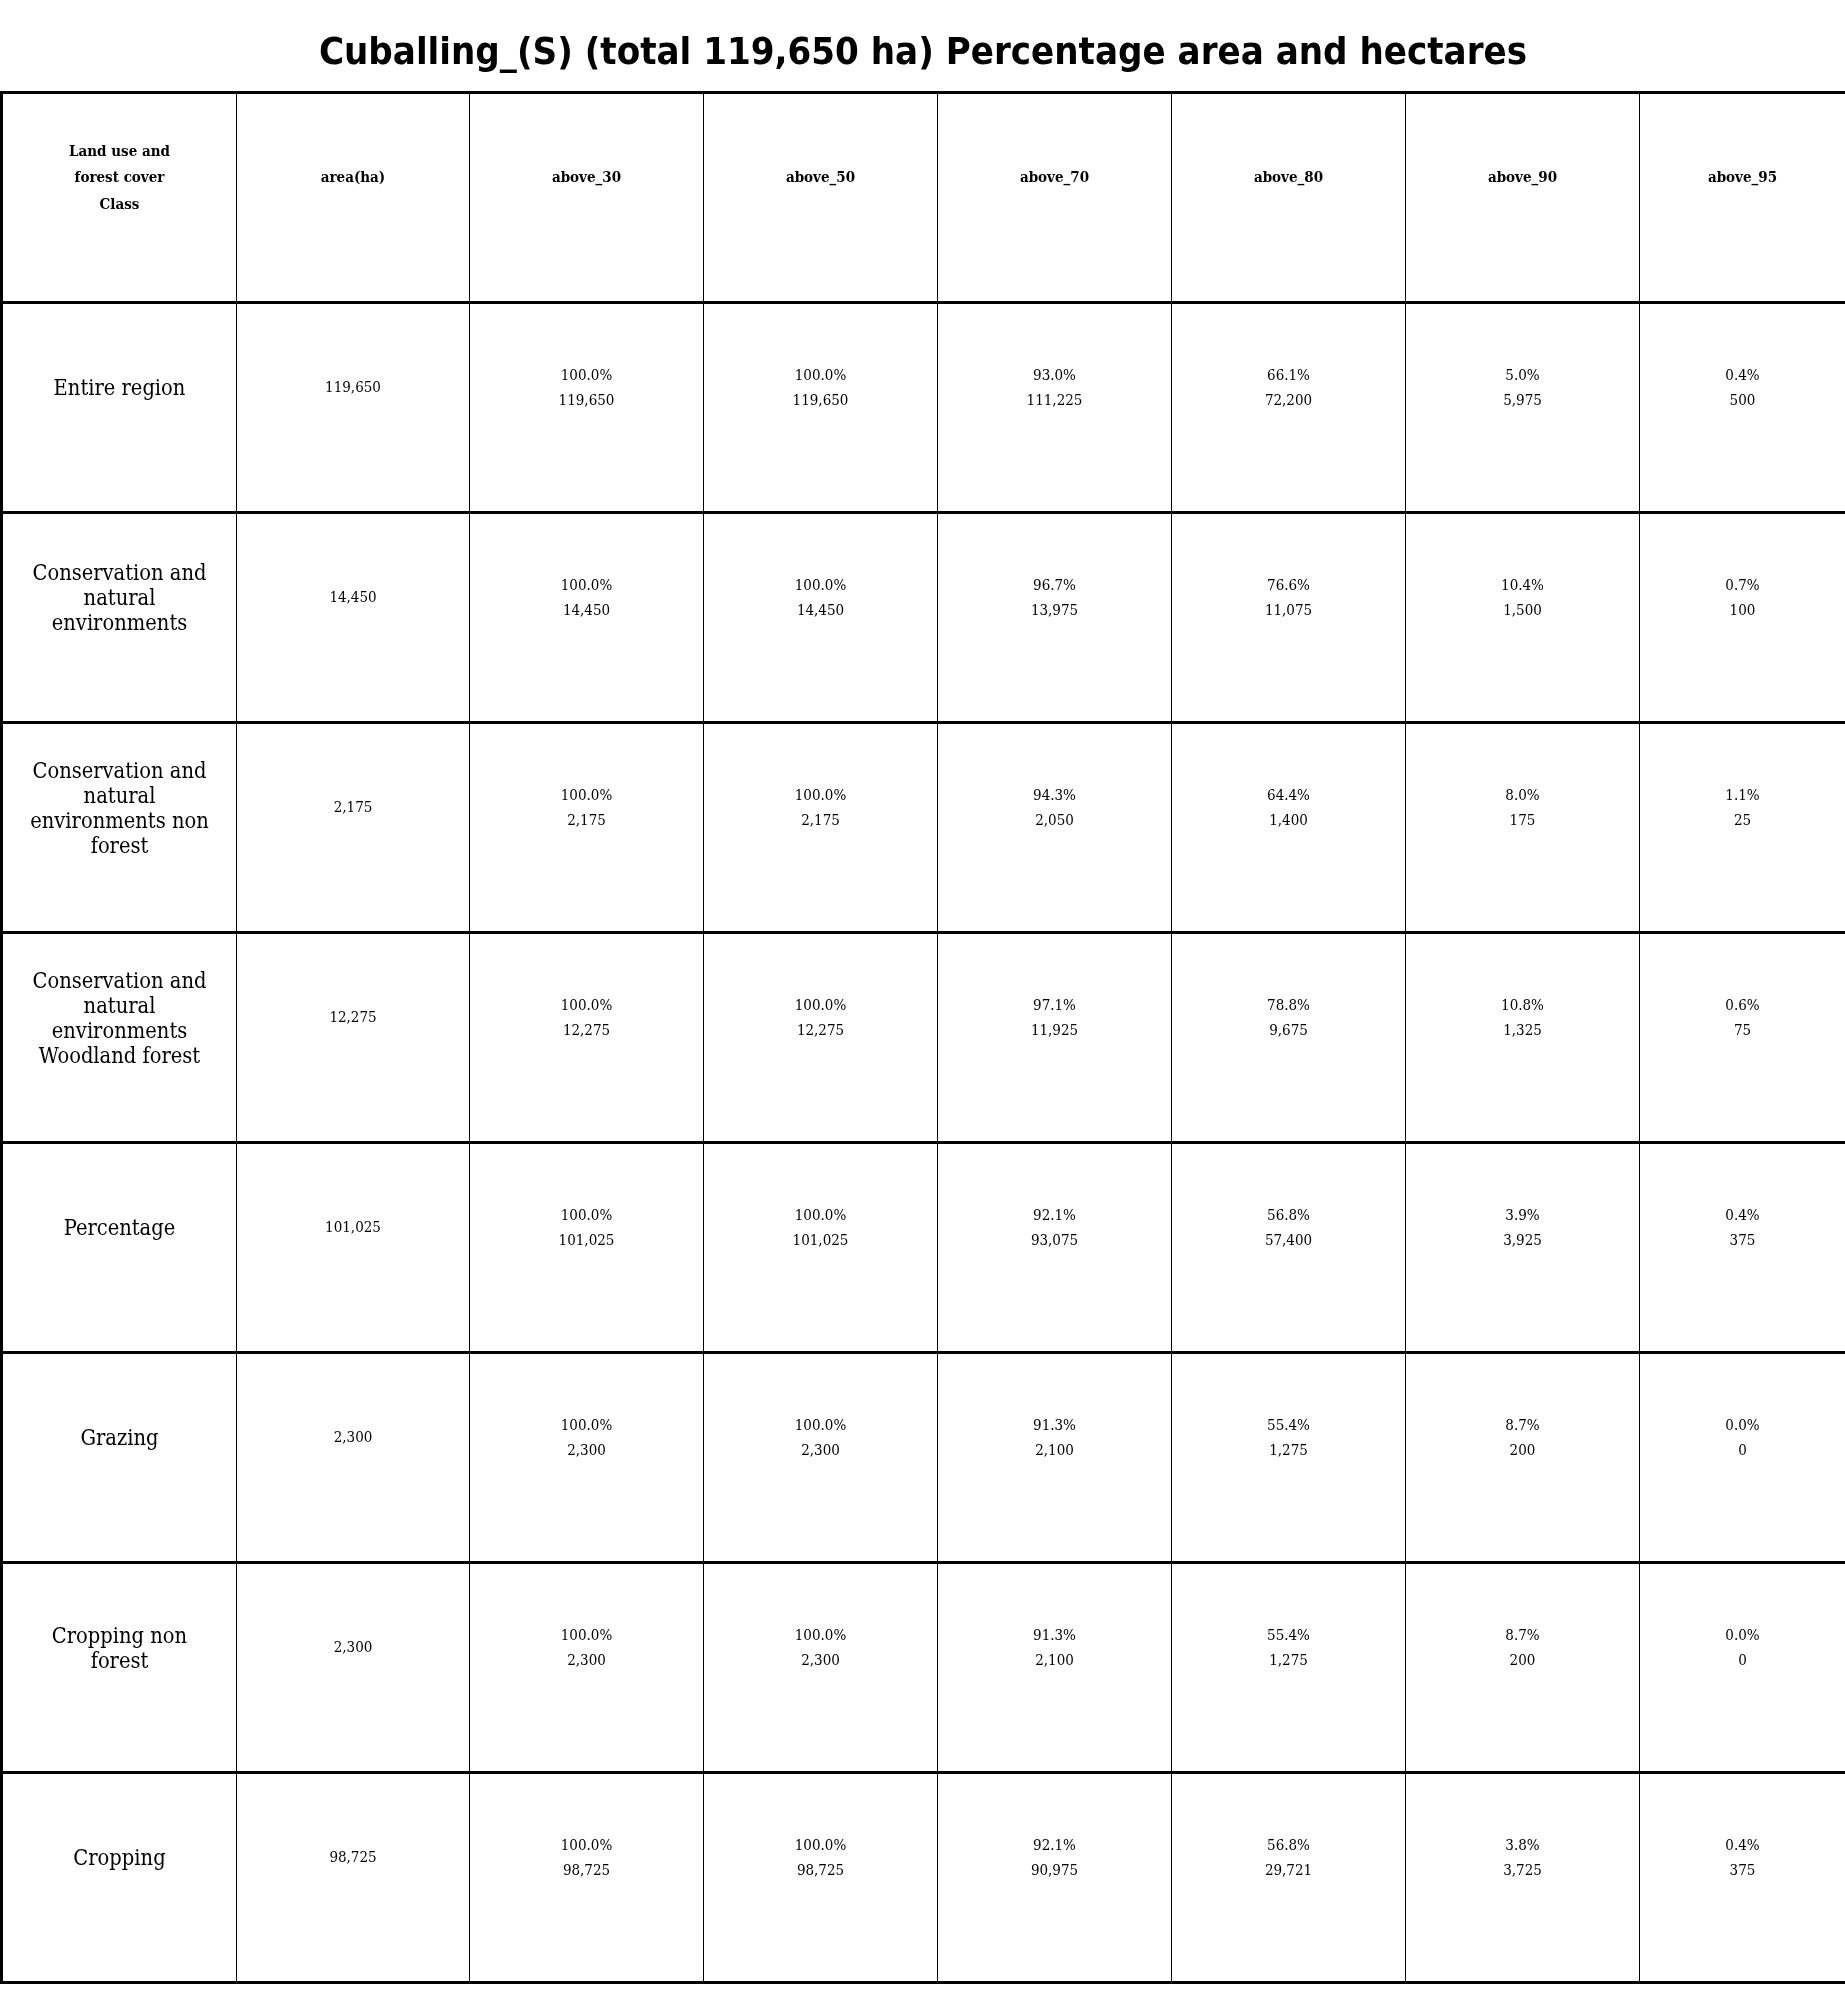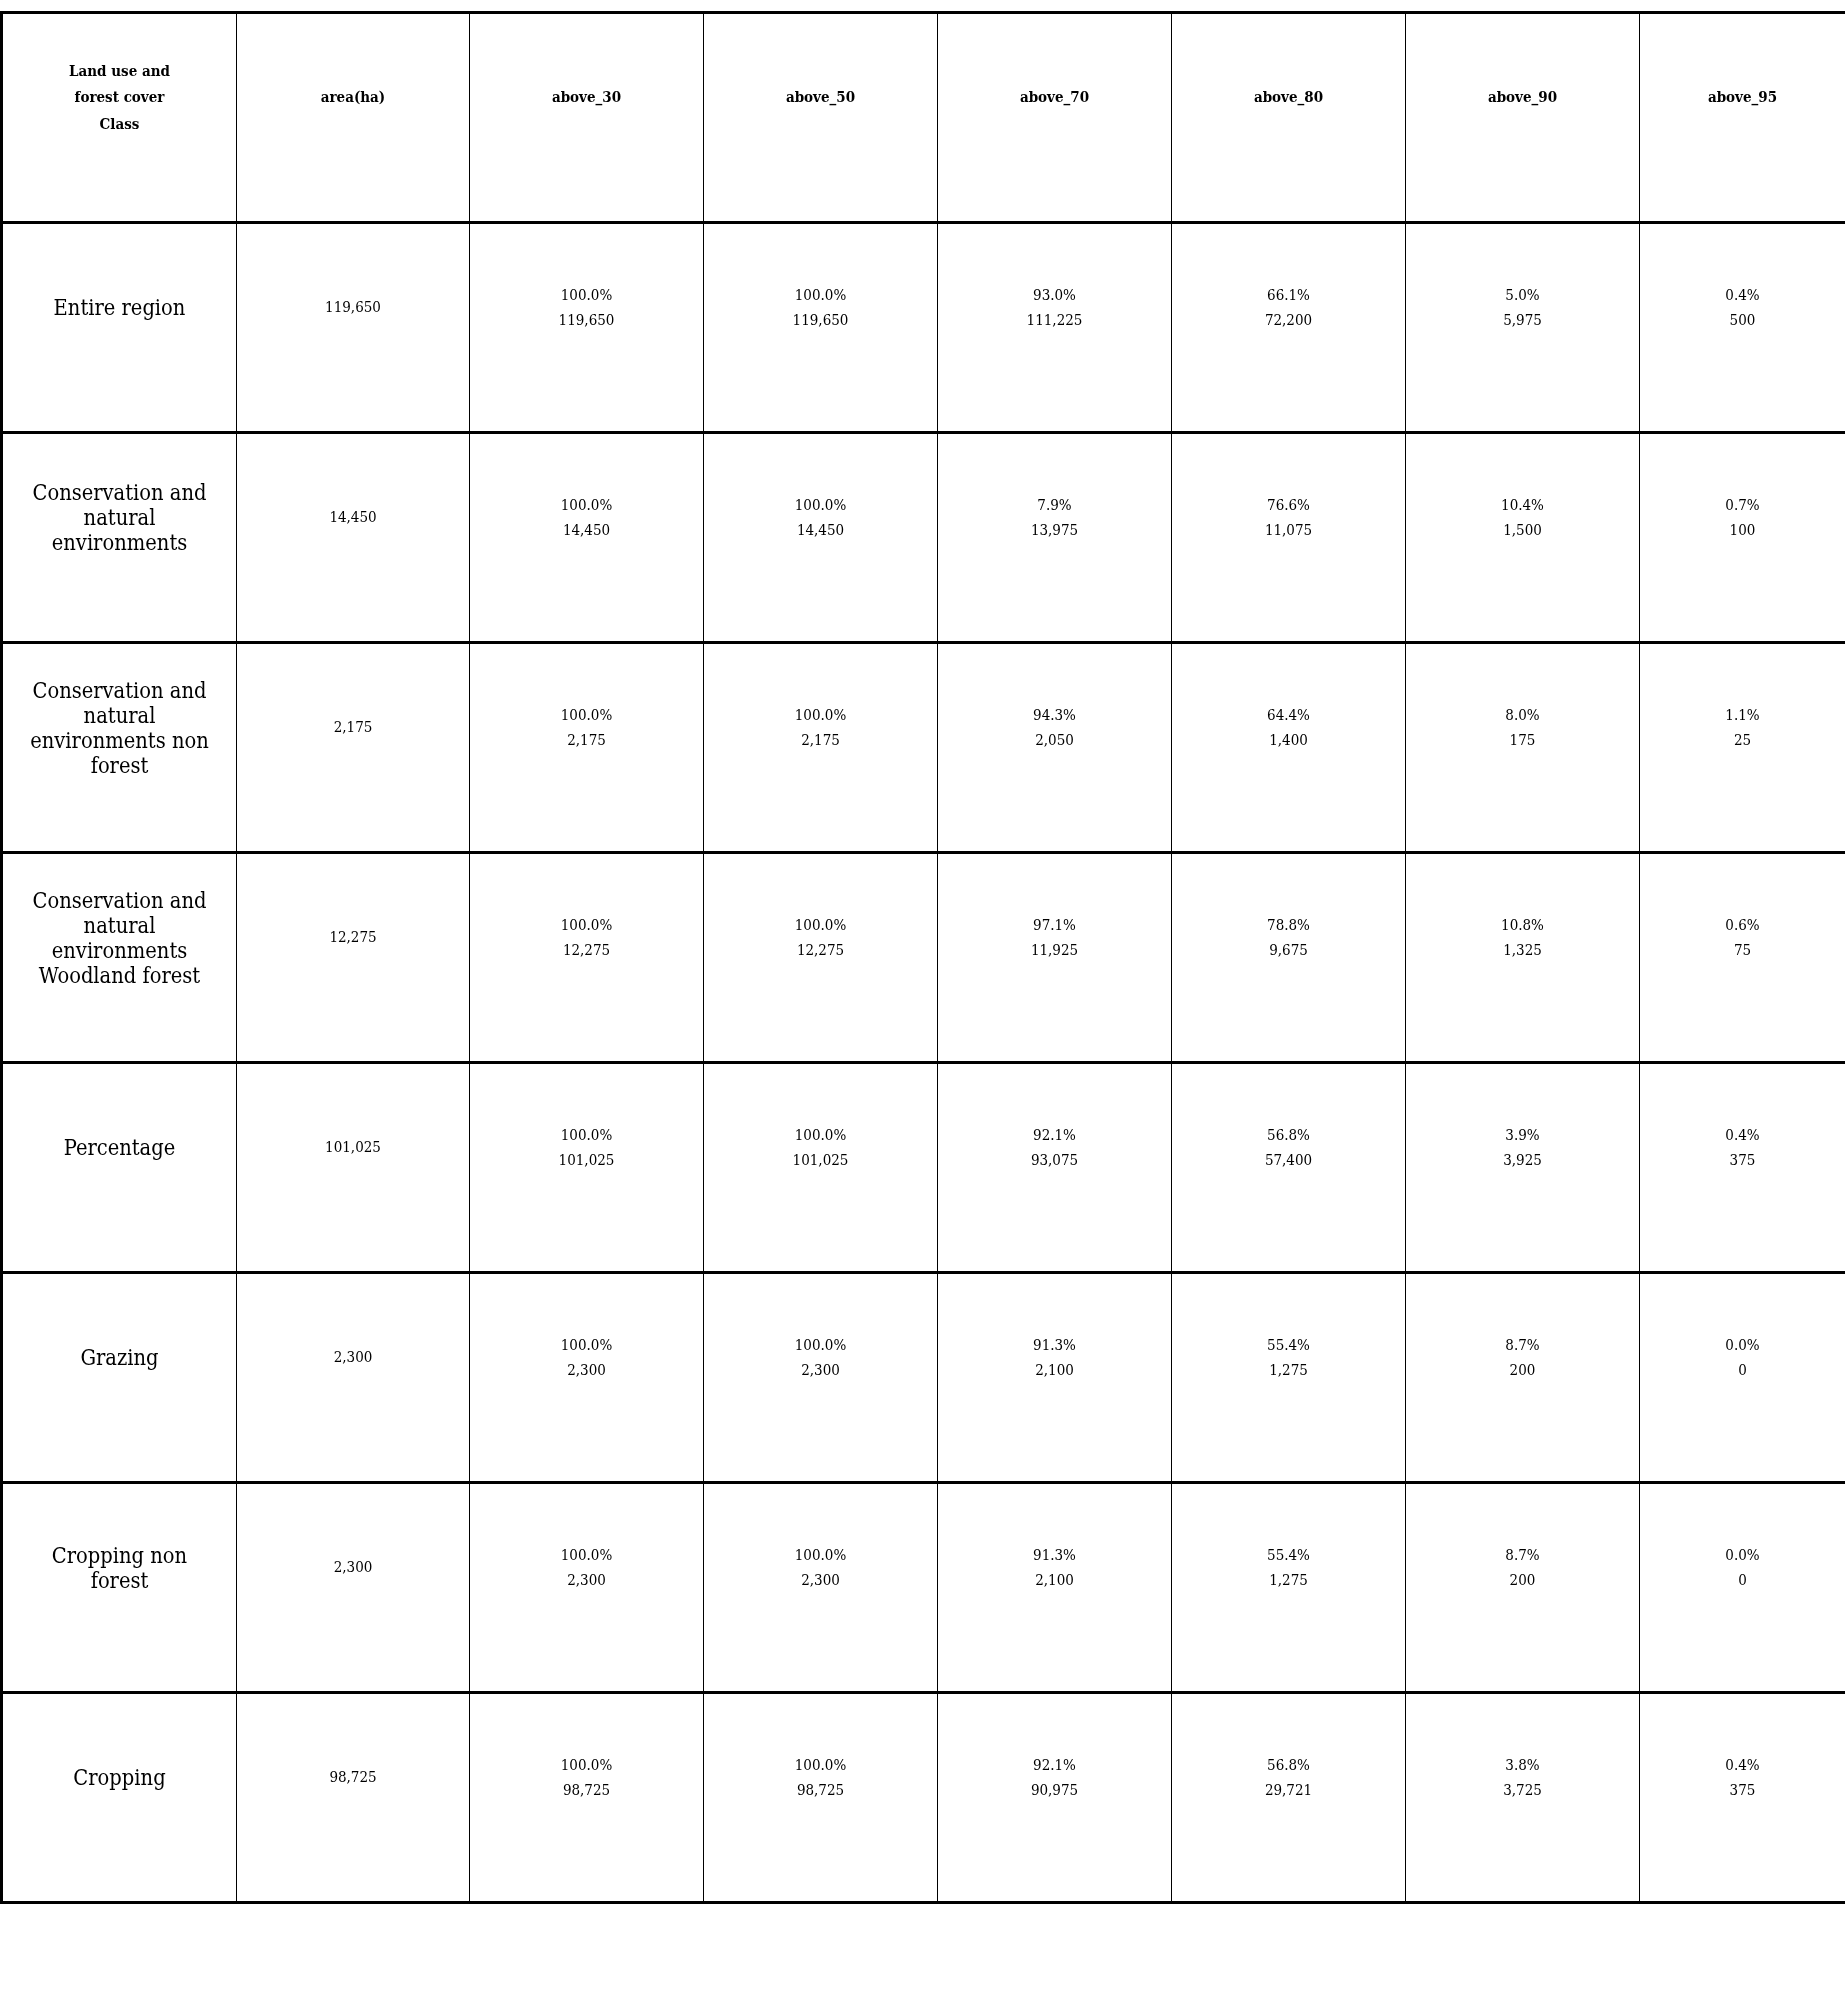--- a/index.html
+++ b/index.html
@@ -28,20 +28,21 @@
   thead th{font-size:15px;font-weight:bold;line-height:26.5px;}
   td.lbl{font-weight:normal;font-size:21.7px;line-height:25px;}
   td.num{font-size:15px;line-height:25px;}
   .pre{white-space:pre-line;}
   .pct,.val{display:block;}
 </style>
 </head>
 <body>
 
 <div class="title">
+  <div class="tline">Cuballing_(S) (total 119,650 ha) Percentage area and hectares</div>
 </div>
 
 <table>
   <colgroup>
     <col style="width:235px">
       <col style="width:233px">
       <col style="width:234px">
       <col style="width:234px">
     <col style="width:234px">
       <col style="width:234px">
@@ -98,21 +99,21 @@
       <td class="num">14,450</td>
       <td class="num">
           <span class="pct">100.0%</span>
           <span class="val">14,450</span>
         </td>
       <td class="num">
           <span class="pct">100.0%</span>
           <span class="val">14,450</span>
         </td>
       <td class="num">
-          <span class="pct">7.9%</span>
+          <span class="pct">96.7%</span>
           <span class="val">13,975</span>
         </td>
       <td class="num">
           <span class="pct">76.6%</span>
           <span class="val">11,075</span>
         </td>
       <td class="num">
           <span class="pct">10.4%</span>
           <span class="val">1,500</span>
         </td>

